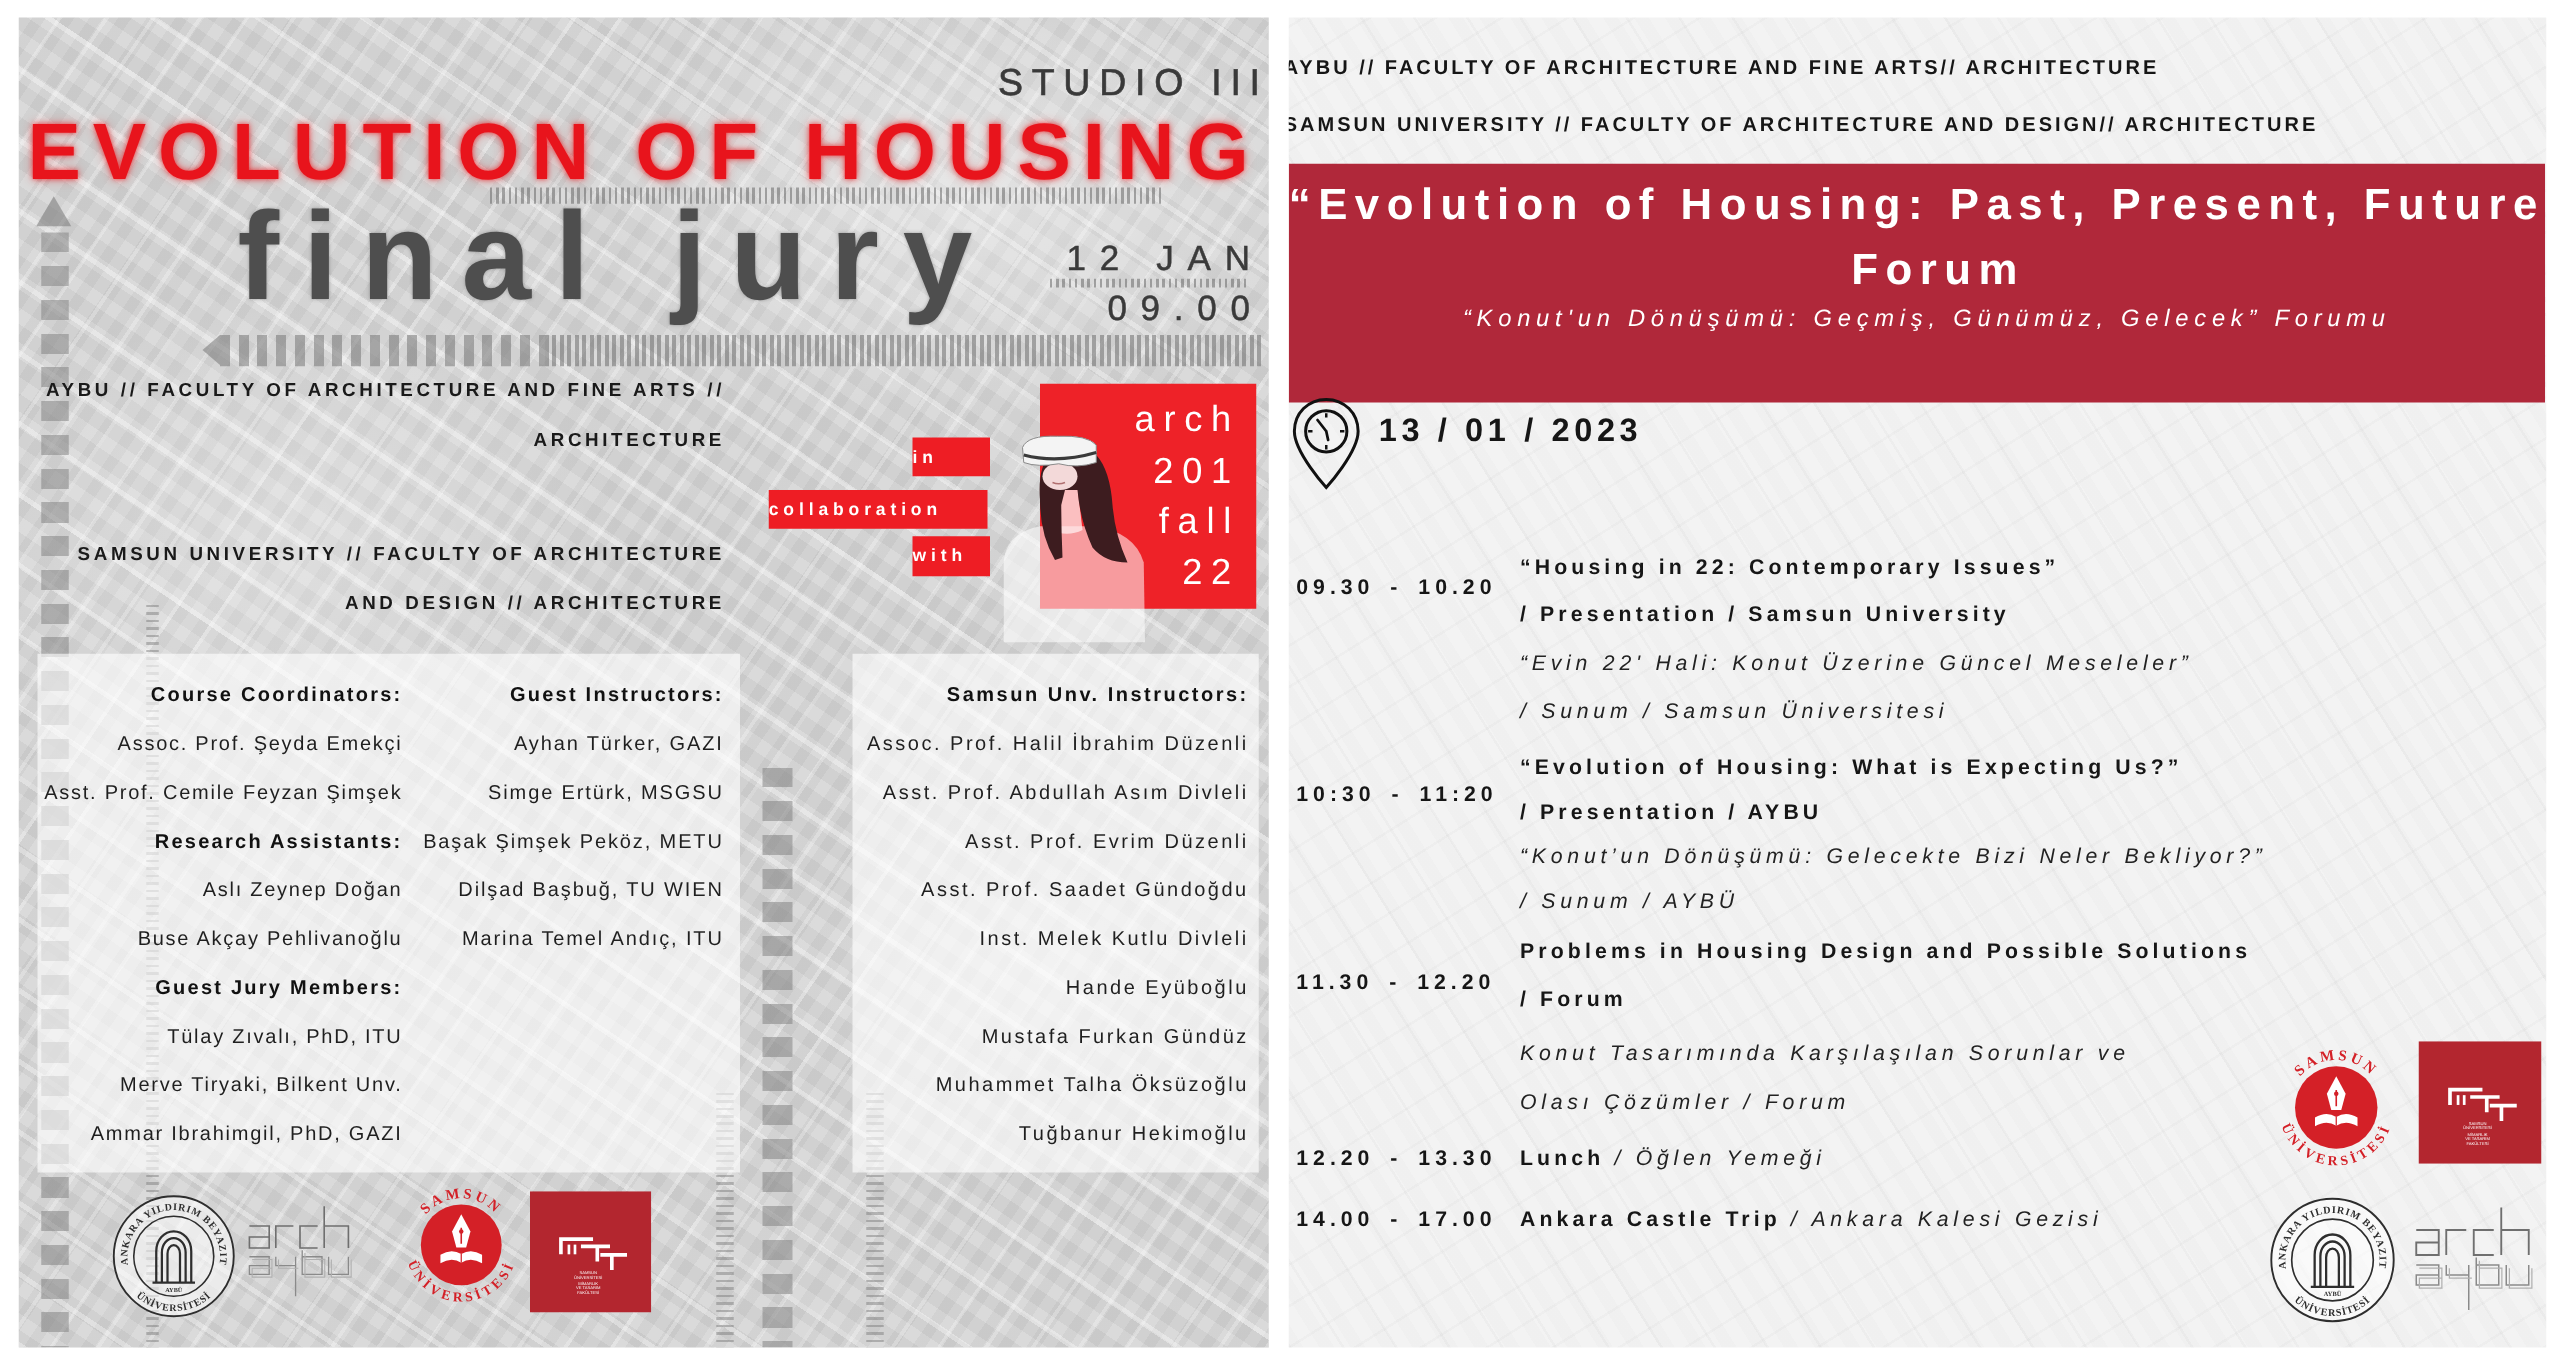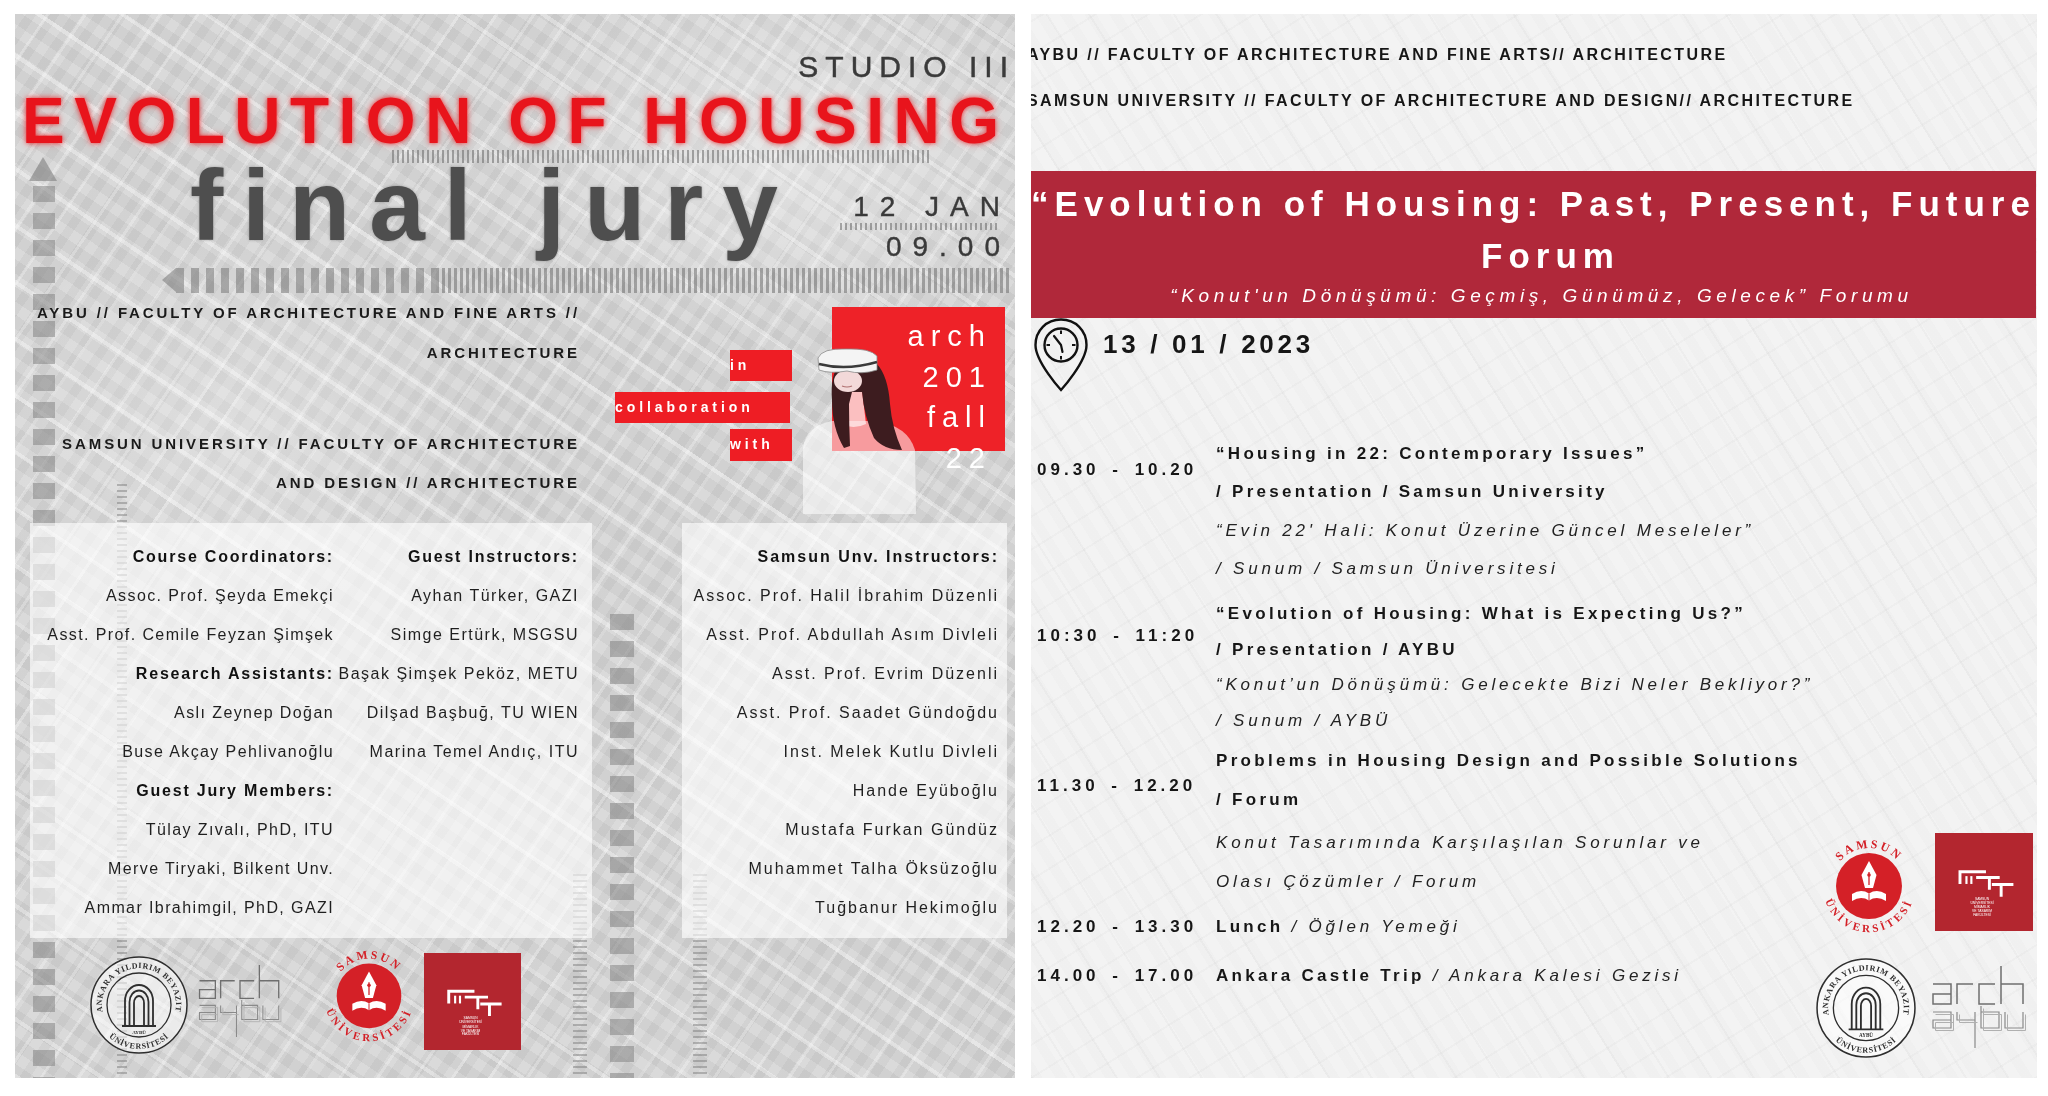--- a/index.html
+++ b/index.html
@@ -30,42 +30,42 @@
 
 .studio { right: 0; top: 38px; font-size: 30px; line-height: 1; letter-spacing: 7px; color: #3a3a3a; -webkit-text-stroke: 0.5px #3a3a3a; white-space: nowrap; }
 .title-red { left: 7px; top: 75px; font-size: 64px; line-height: 1; font-weight: 700; letter-spacing: 9.5px; color: #e8141c; white-space: nowrap;
   text-shadow: 0 0 4px rgba(235,30,35,0.75), 0 0 9px rgba(235,30,35,0.4); }
 .final-jury { left: 175px; top: 141px; font-size: 100px; line-height: 1; font-weight: 700; letter-spacing: 19px; color: #4e4e4e; white-space: nowrap;
   text-shadow: 0 0 3px rgba(70,70,70,0.45); }
 .date-time { right: 4px; font-size: 28px; line-height: 1; letter-spacing: 11px; color: #3a3a3a; -webkit-text-stroke: 0.4px #3a3a3a; white-space: nowrap; }
 .aff { left: 0; width: 565px; text-align: right; font-size: 15px; line-height: 1; font-weight: 700; letter-spacing: 2.9px; color: #1a1a1a; white-space: nowrap; }
 
 .collab { background: #ee1d24; color: #ffffff; font-weight: 700; font-size: 14px; letter-spacing: 3.9px; padding-right: 8px; line-height: 31px; white-space: nowrap; z-index: 2; }
-.badge { left: 817px; top: 293px; width: 173px; height: 144px; background: #ee2228; z-index: 2; }
+.badge { left: 817px; top: 293px; width: 173px; height: 180px; background: #ee2228; z-index: 2; }
 .badge-text { position: absolute; right: 13px; top: 9px; text-align: right; color: #ffffff; font-size: 29px; line-height: 40.5px; letter-spacing: 7px; white-space: nowrap; }
 
 .panel { background: rgba(255,255,255,0.62); }
 .credits { top: 523px; text-align: right; font-size: 16px; line-height: 39px; color: #1f1f1f; white-space: nowrap; }
 .credits .h { font-weight: 700; letter-spacing: 1.8px; color: #111111; }
-.col1 { left: 12px; width: 307px; letter-spacing: 1.4px; }
+.col1 { left: 0; width: 307px; letter-spacing: 1.4px; }
 .col2 { left: 300px; width: 264px; letter-spacing: 1.5px; }
 .col3 { left: 660px; width: 324px; letter-spacing: 2px; }
 .col3 .h { letter-spacing: 2px; }
 
 
 .poster-right {
   left: 1031px; top: 14px; width: 1006px; height: 1064px; overflow: hidden;
   background-color: #f3f3f3;
   background-image:
     repeating-linear-gradient(58deg, rgba(0,0,0,0.024) 0 2px, transparent 2px 36px),
     repeating-linear-gradient(-32deg, rgba(0,0,0,0.02) 0 2px, transparent 2px 28px),
     repeating-linear-gradient(58deg, rgba(0,0,0,0.012) 0 10px, transparent 10px 21px);
 }
 .hdr { left: -4px; font-size: 16px; line-height: 1; font-weight: 700; letter-spacing: 2.4px; color: #161616; white-space: nowrap; }
-.band { left: 0; top: 117px; width: 1005px; height: 147px; background: #b0283a; overflow: hidden; margin-top: 40px; }
+.band { left: 0; top: 117px; width: 1005px; height: 191px; background: #b0283a; overflow: hidden; }
 .band-line { position: absolute; left: 50%; transform: translateX(-50%); color: #ffffff; white-space: nowrap; line-height: 1; }
 .band-title { font-weight: 700; font-size: 35px; letter-spacing: 6px; }
 .band-sub { font-style: italic; font-size: 19px; letter-spacing: 4.6px; }
 .ev { left: 72px; font-size: 26px; line-height: 1; font-weight: 700; color: #161616; white-space: nowrap; }
 .sch-time { left: 6px; font-size: 17px; line-height: 1; font-weight: 700; letter-spacing: 4px; word-spacing: 4px; color: #161616; white-space: nowrap; }
 .sch-line { left: 185px; font-size: 17px; line-height: 1; white-space: nowrap; color: #161616; }
 .sch-line.b, .sch-line .b { font-weight: 700; letter-spacing: 3.3px; }
 .sch-line.i, .sch-line .i { font-style: italic; letter-spacing: 3.8px; color: #222222; }
 .sch-line .i { margin-left: 8px; }
 

